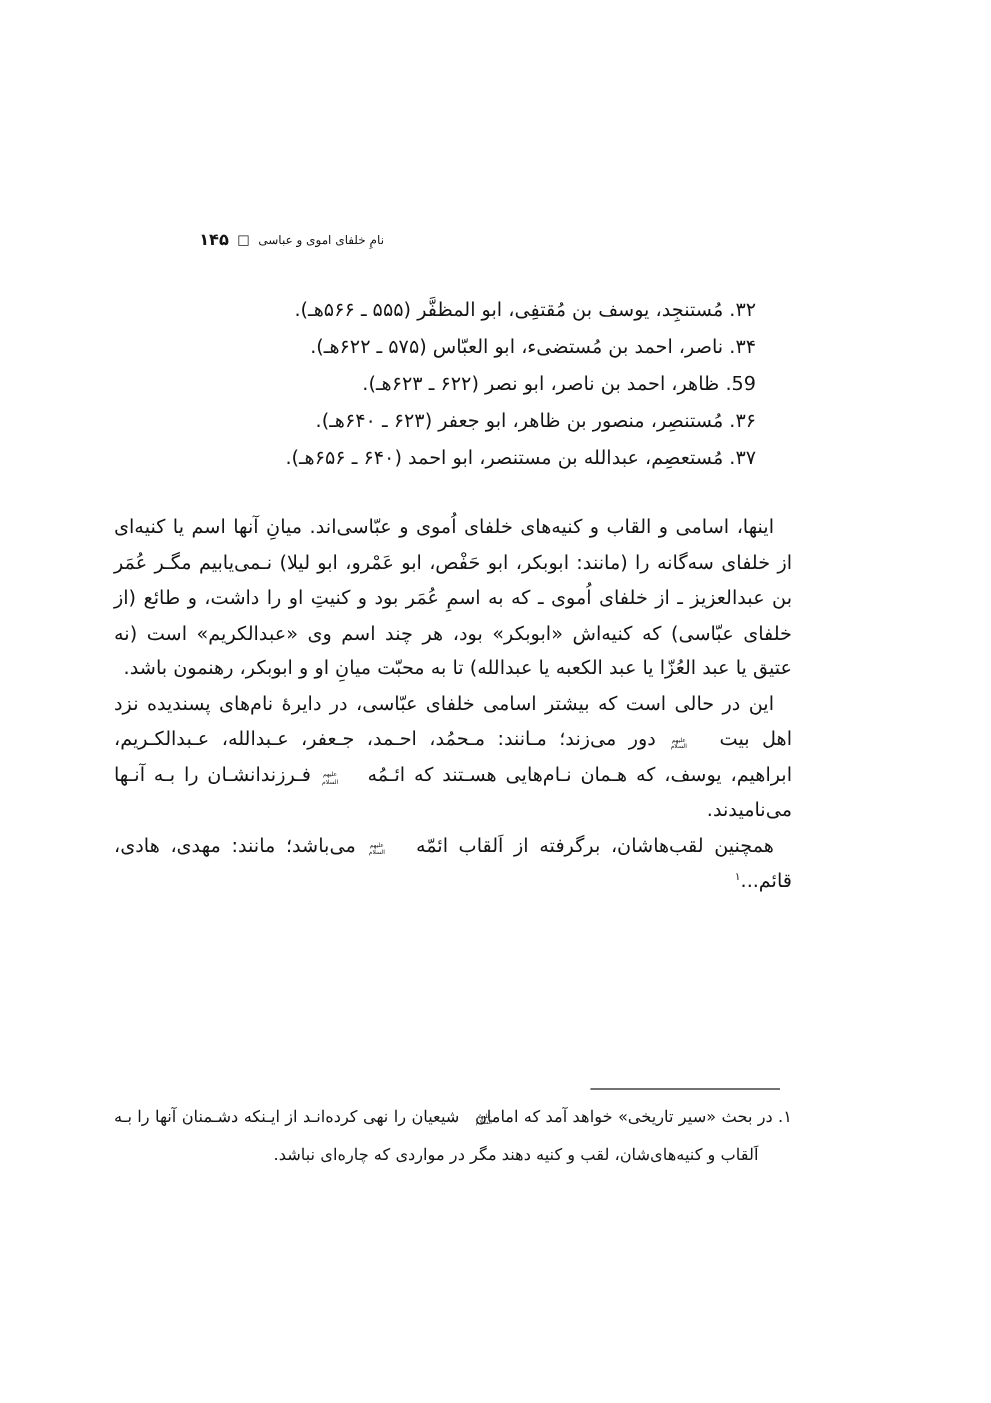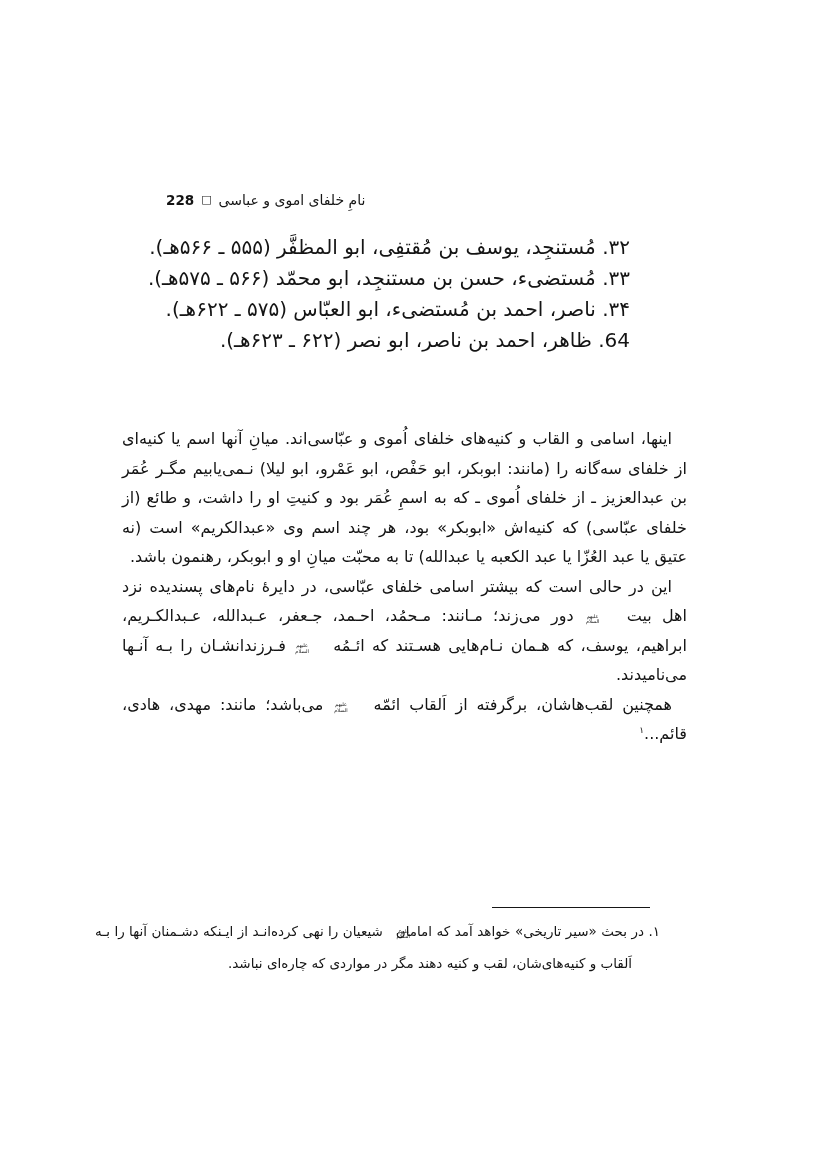--- a/index.html
+++ b/index.html
@@ -13,41 +13,40 @@
     overflow:hidden;
   }
   
   .header{
     position:absolute;top:192px;left:166px;
     direction:rtl;
     display:flex;align-items:center;gap:7px;
     font-size:12.5px;letter-spacing:0;
     white-space:nowrap;
   }
-  .header .htitle{font-size:14px;}
+  .header .htitle{font-size:10px;}
   .header .hsq{font-size:11px;line-height:1;transform:translateY(-1px);}
   .header .hnum{font-weight:bold;font-size:13.5px;}
   
   .list{
-    position:absolute;top:232px;left:95px;width:565px;
-    font-size:20px;
+    position:absolute;top:242px;left:95px;width:565px;
+    font-size:16px;
   }
   .list .li{
     line-height:31px;
     text-align:right;
     padding-left:0;
     padding-right:30px;
     white-space:nowrap;
   }
   
   .paras{
     position:absolute;top:424px;left:95px;width:565px;
     font-size:16px;line-height:29.5px;
     text-align:justify;
-    margin-left:27px;
   }
   .paras p{margin:0;text-indent:15px;}
   sup.fnmark{font-size:9px;line-height:0;vertical-align:6px;}
   
   .hon{
     display:inline-block;vertical-align:-2px;
     text-align:center;margin:0 2px;
     line-height:1;
   }
   .hon .hl{display:block;font-size:5px;line-height:5.5px;letter-spacing:-0.3px;white-space:nowrap;}
@@ -69,28 +68,29 @@
   .footnote .fnbody{ display:block; padding-right:28px; text-indent:-28px; }
 </style>
 </head>
 <body>
 
 <div class="page">
 
   <div class="header">
     <span class="htitle">نامِ خلفای اموی و عباسی</span>
     <span class="hsq">□</span>
-    <span class="hnum">228</span>
+    <span class="hnum">۱۴۵</span>
   </div>
 
   <div class="list">
     <div class="li">۳۲. مُستنجِد، یوسف بن مُقتفِی، ابو المظفَّر (۵۵۵ ـ ۵۶۶هـ).</div>
-    <div class="li">۳۳. مُستضی‌ء، حسن بن مستنجِد، ابو محمّد (۵۶۶ ـ ۵۷۵هـ).</div>
     <div class="li">۳۴. ناصر، احمد بن مُستضی‌ء، ابو العبّاس (۵۷۵ ـ ۶۲۲هـ).</div>
-    <div class="li">64. ظاهر، احمد بن ناصر، ابو نصر (۶۲۲ ـ ۶۲۳هـ).</div>
+    <div class="li">59. ظاهر، احمد بن ناصر، ابو نصر (۶۲۲ ـ ۶۲۳هـ).</div>
+    <div class="li">۳۶. مُستنصِر، منصور بن ظاهر، ابو جعفر (۶۲۳ ـ ۶۴۰هـ).</div>
+    <div class="li">۳۷. مُستعصِم، عبدالله بن مستنصر، ابو احمد (۶۴۰ ـ ۶۵۶هـ).</div>
   </div>
 
   <div class="paras">
     <p>اینها، اسامی و القاب و کنیه‌های خلفای اُموی و عبّاسی‌اند. میانِ آنها اسم یا کنیه‌ای از خلفای سه‌گانه را (مانند: ابوبکر، ابو حَفْص، ابو عَمْرو، ابو لیلا) نـمی‌یابیم مگـر عُمَر بن عبدالعزیز ـ از خلفای اُموی ـ که به اسمِ عُمَر بود و کنیتِ او را داشت، و طائع (از خلفای عبّاسی) که کنیه‌اش «ابوبکر» بود، هر چند اسم وی «عبدالکریم» است (نه عتیق یا عبد العُزّا یا عبد الکعبه یا عبدالله) تا به محبّت میانِ او و ابوبکر، رهنمون باشد.</p>
     <p>این در حالی است که بیشتر اسامی خلفای عبّاسی، در دایرهٔ نام‌های پسندیده نزد اهل بیت <span class="hon"><span class="hl">علیهم</span><span class="hl">السلام</span></span> دور می‌زند؛ مـانند: مـحمُد، احـمد، جـعفر، عـبدالله، عـبدالکـریم، ابراهیم، یوسف، که هـمان نـام‌هایی هسـتند که ائـمُه <span class="hon"><span class="hl">علیهم</span><span class="hl">السلام</span></span> فـرزندانشـان را بـه آنـها می‌نامیدند.</p>
     <p>همچنین لقب‌هاشان، برگرفته از اَلقاب ائمّه <span class="hon"><span class="hl">علیهم</span><span class="hl">السلام</span></span> می‌باشد؛ مانند: مهدی، هادی، قائم...<sup class="fnmark">۱</sup></p>
   </div>
 
   <div class="fnsep"></div>
 

